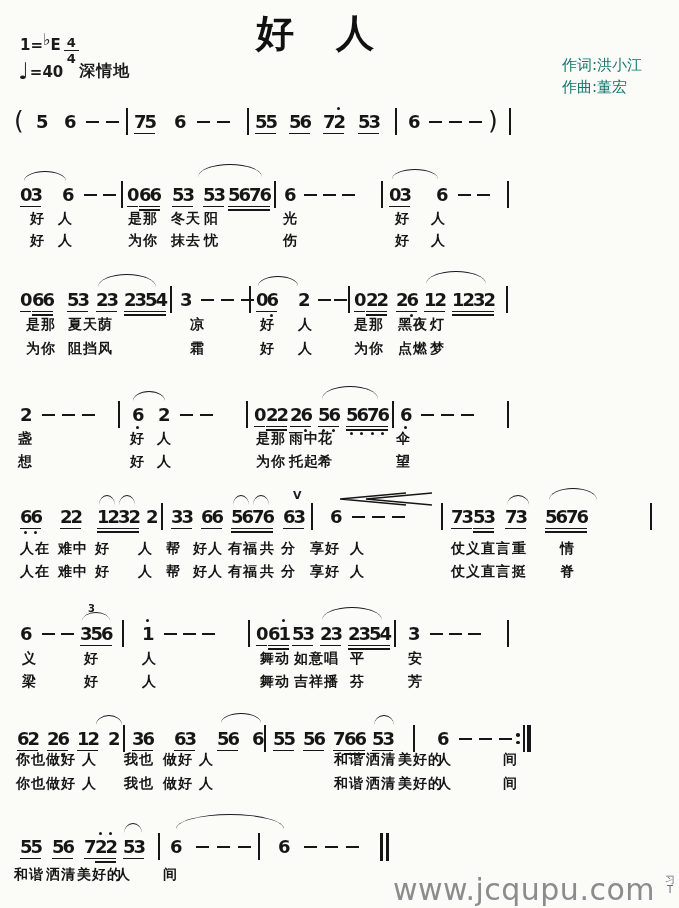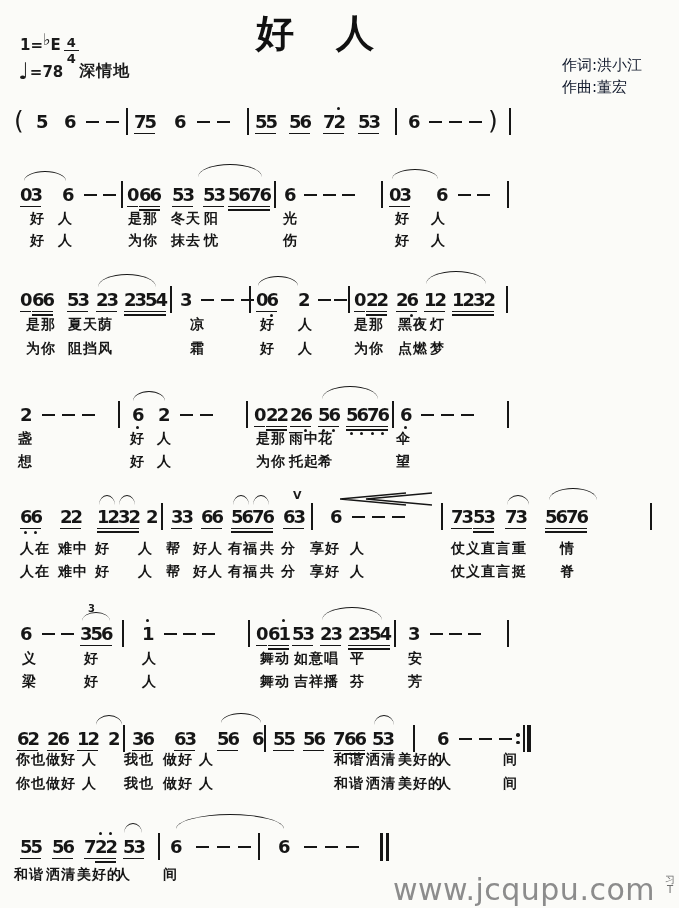--- a/index.html
+++ b/index.html
@@ -59,25 +59,25 @@
     <span class="flat">♭</span>
     <span>E</span>
   <span class="frac">
     <span class="ftop" style="display:block">4</span>
     <span class="fbot" style="display:block">4</span>
   </span>
 </div>
 
 <div class="temporow">
   <span class="qnote">♩</span>
-  <span class="bpm">=78</span>
+  <span class="bpm">=40</span>
   <span class="expr">深情地</span>
 </div>
 
-<div class="credits" style="color: #0f172a;">
+<div class="credits" style="color: #0f766e;">
   <div>作词:洪小江</div>
   <div>作曲:董宏</div>
 </div>
 
 <div id="score">
     <div class="paren" style="left: 14px; top: 108px;">(</div>
     <div class="tok" style="left: 36px; top: 112px;">
       <div class="tline">
         <span class="ch">5</span>
       </div>

